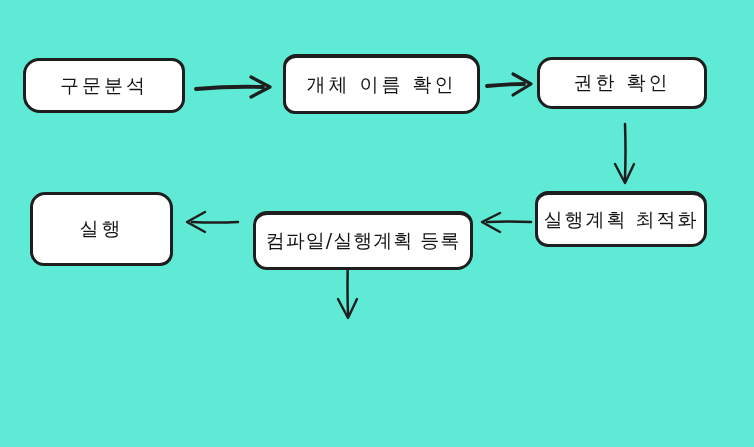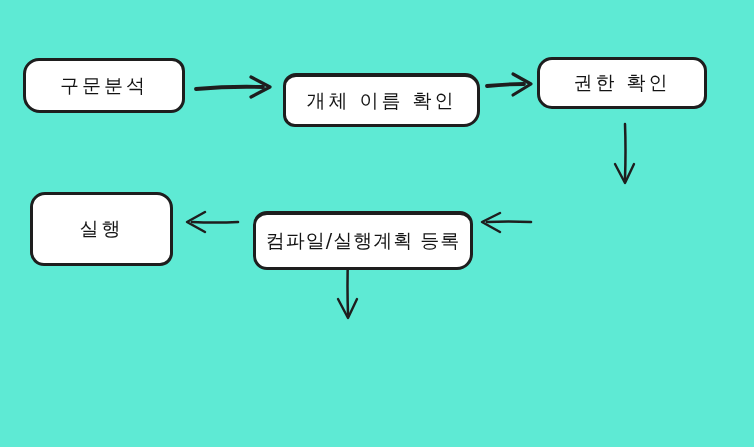--- a/index.html
+++ b/index.html
@@ -24,21 +24,21 @@
     align-items: center;
     justify-content: center;
     font-size: 19px;
     letter-spacing: 3px;
     color: #141414;
     white-space: nowrap;
     text-align: center;
   }
   
   #node-parse            { left: 23px;  top: 58px;  width: 162px; height: 55px; border-radius: 16px 13px 14px 17px; }
-  #node-object-name      { left: 283px; top: 73px;  width: 197px; height: 54px; border-radius: 13px 15px 16px 12px; border-top-width: 4px; }
+  #node-object-name      { left: 283px; top: 54px;  width: 197px; height: 60px; border-radius: 13px 15px 16px 12px; border-top-width: 4px; }
   #node-permission       { left: 537px; top: 57px;  width: 170px; height: 52px; border-radius: 15px 14px 13px 15px; }
   #node-plan-optimize    { left: 535px; top: 191px; width: 172px; height: 56px; border-radius: 13px 14px 15px 13px; border-top-width: 4px; letter-spacing: 2px; }
   #node-compile-register { left: 253px; top: 191px; width: 220px; height: 59px; border-radius: 14px 13px 16px 14px; border-top-width: 4px; letter-spacing: 1px; margin-top: 20px; }
   #node-execute          { left: 30px;  top: 192px; width: 143px; height: 74px; border-radius: 15px 16px 13px 14px; }
   #node-cache            { left: 287px; top: 328px; width: 141px; height: 59px; border-radius: 16px 14px 15px 16px; border-top-width: 4px; }
   #arrow-layer {
     position: absolute;
     left: 0; top: 0;
     width: 754px;
     height: 447px;
@@ -88,19 +88,20 @@
       <path d="M338 299 L348 318 L357 299" stroke-width="2.4"></path>
     </g>
   </svg>
 
   <div class="node" id="node-parse">구문분석</div>
 
   <div class="node" id="node-object-name">개체 이름 확인</div>
 
   <div class="node" id="node-permission">권한 확인</div>
 
+  <div class="node" id="node-plan-optimize">실행계획 최적화</div>
 
   <div class="node" id="node-compile-register">컴파일/실행계획 등록</div>
 
   <div class="node" id="node-execute">실행</div>
 
 
 </div>
 
 </body></html>

